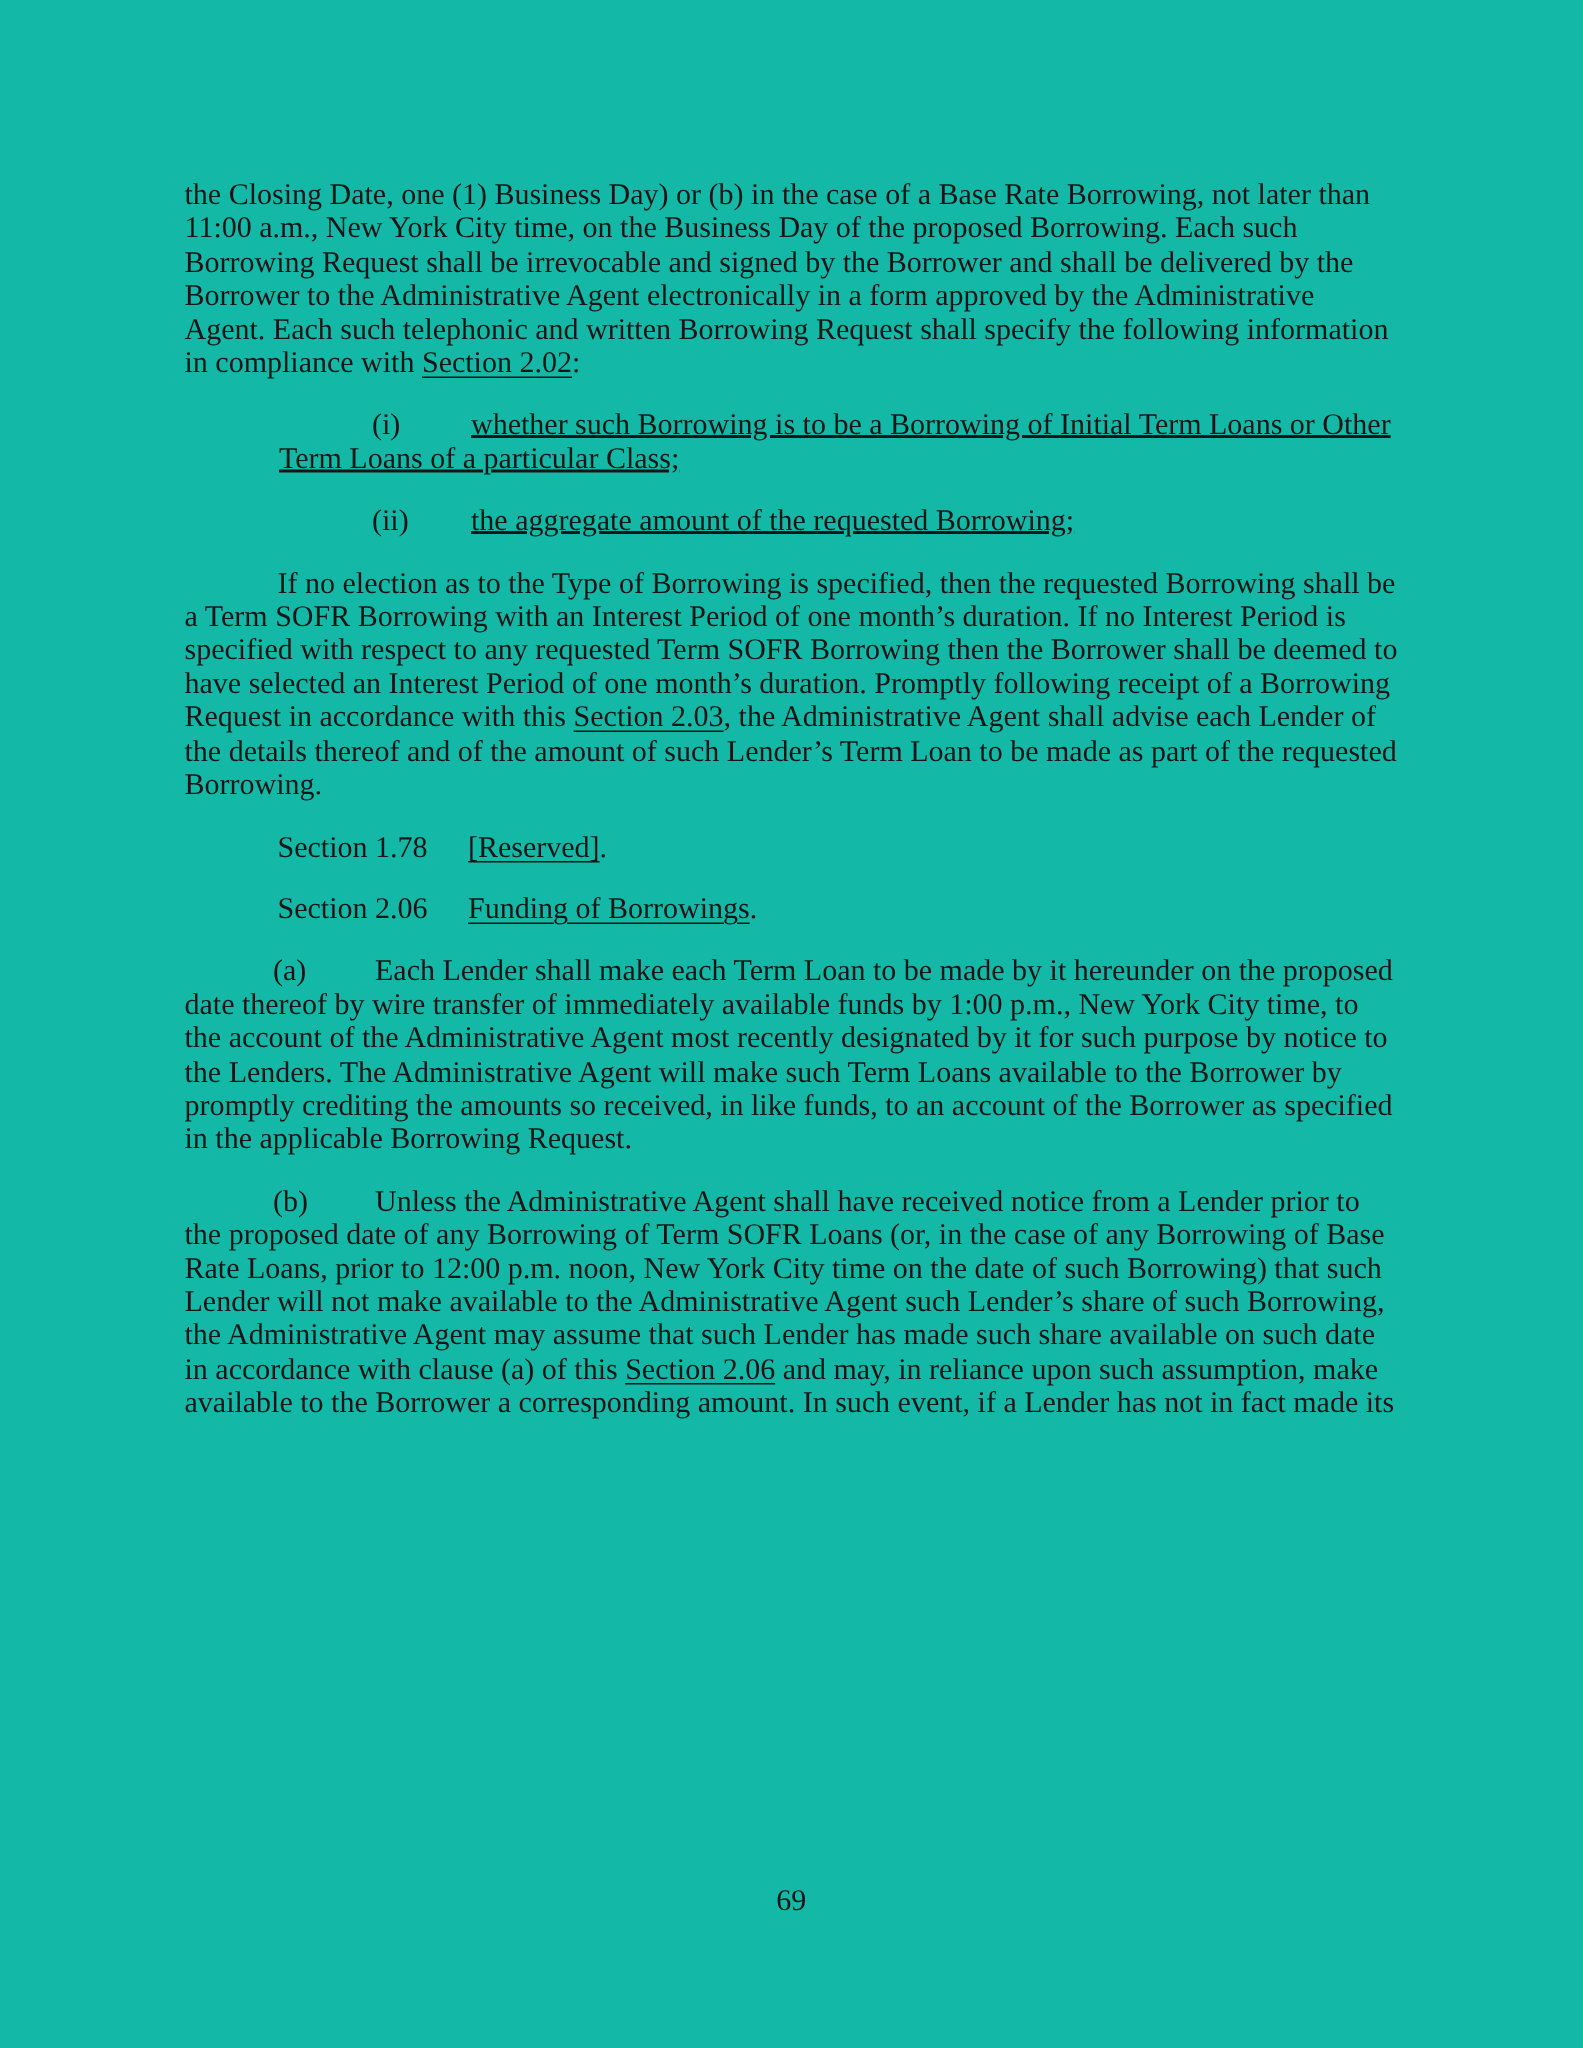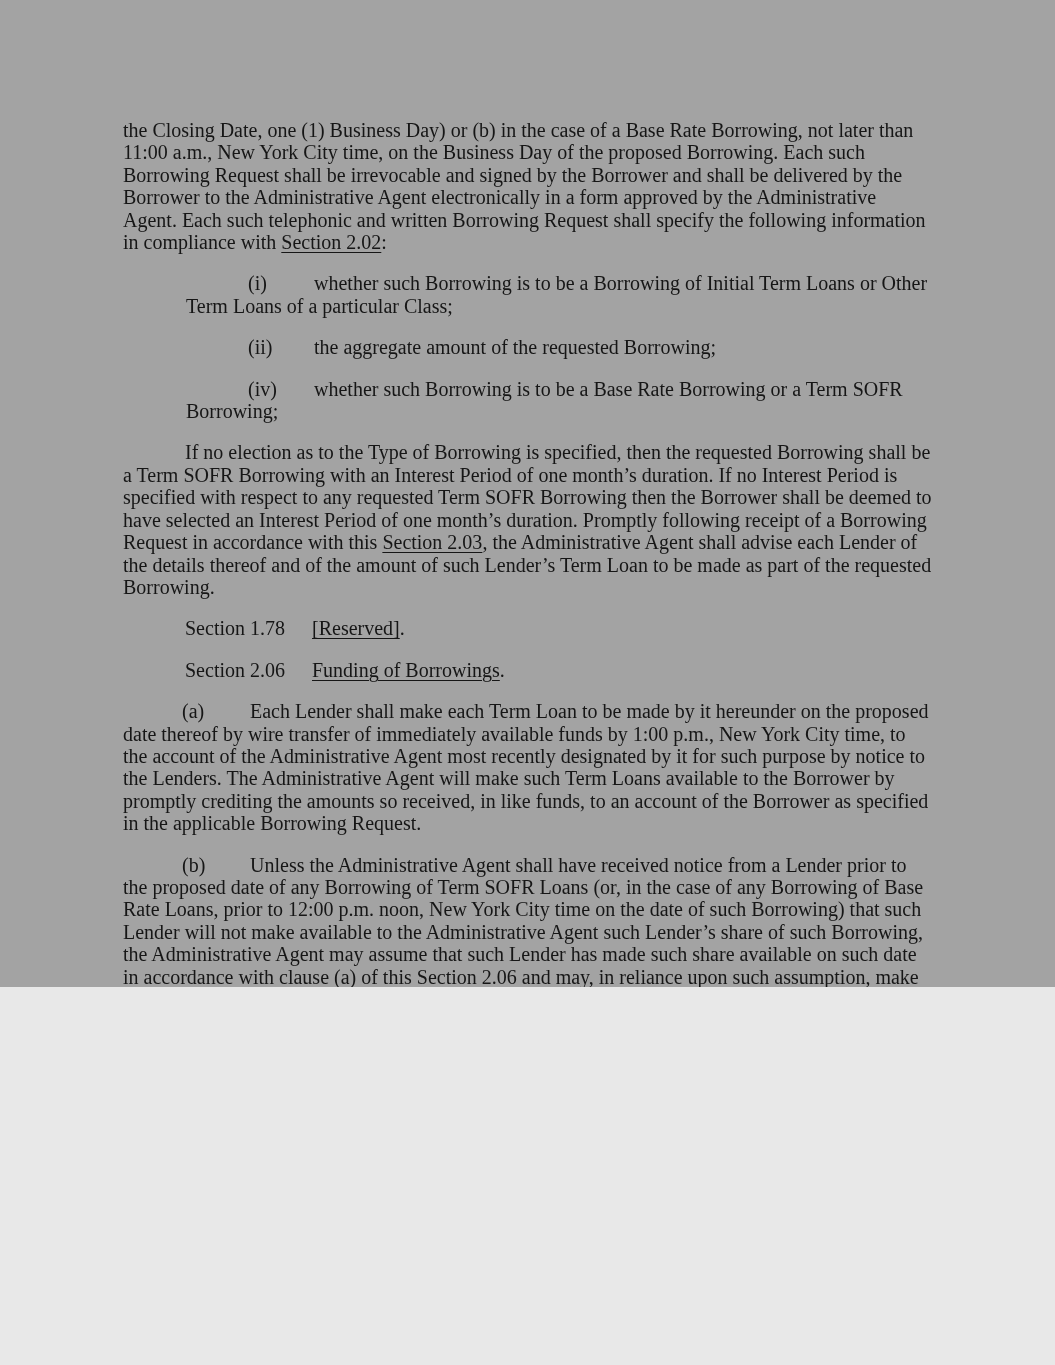--- a/index.html
+++ b/index.html
@@ -1,36 +1,36 @@
 <!DOCTYPE html>
 <html><head>
 <meta charset="utf-8">
 <style>
   html, body { margin: 0; padding: 0; background: #e8e8e8; }
   .page {
     position: relative;
     width: 1055px;
-    height: 987px;
-    background: #a3a3a3;
+    height: 1365px;
+    background: #14b8a6;
     overflow: hidden;
     font-family: "Liberation Serif", "DejaVu Serif", serif;
     color: #161616;
   }
   .content {
     position: absolute;
     left: 123px;
     top: 119px;
     width: 810px;
     font-size: 20px;
     line-height: 22.4px;
     text-align: left;
   }
   .content p { margin: 0 0 19px 0; }
   .p-cont { text-indent: 0; }
-  .list-item { padding-left: 63px; text-indent: 62px; }
+  .list-item { padding-left: 63px; text-indent: 62px; text-decoration: underline; }
   .list-item .marker { display: inline-block; width: 66px; text-indent: 0; }
   .section-row { padding-left: 62px; text-indent: 0; }
   .section-row .marker { display: inline-block; width: 127px; text-indent: 0; }
   .p-indent { text-indent: 62px; }
   .p-hang { text-indent: 59px; }
   .p-hang .marker { display: inline-block; width: 68px; text-indent: 0; }
   .u {
     text-decoration: underline;
     text-decoration-thickness: 1px;
     text-underline-offset: 3px;
@@ -51,21 +51,20 @@
 <div class="page">
   <div class="content">
 
     <p class="p-cont"><span>the Closing Date, one (1) Business Day) or (b) in the case of a Base Rate Borrowing, not later than 11:00 a.m., New York City time, on the Business Day of the proposed Borrowing.  Each such Borrowing Request shall be irrevocable and signed by the Borrower and shall be delivered by the Borrower to the Administrative Agent electronically in a form approved by the Administrative Agent.  Each such telephonic and written Borrowing Request shall specify the following information in compliance with </span><span class="u">Section 2.02</span><span>:</span></p>
 
     <p class="list-item"><span class="marker">(i)</span><span>whether such Borrowing is to be a Borrowing of Initial Term Loans or Other Term Loans of a particular Class;</span></p>
 
     <p class="list-item"><span class="marker">(ii)</span><span>the aggregate amount of the requested Borrowing;</span></p>
 
 
-    <p class="list-item"><span class="marker">(iv)</span><span>whether such Borrowing is to be a Base Rate Borrowing or a Term SOFR Borrowing;</span></p>
 
 
 
     <p class="p-indent"><span>If no election as to the Type of Borrowing is specified, then the requested Borrowing shall be a Term SOFR Borrowing with an Interest Period of one month’s duration.  If no Interest Period is specified with respect to any requested Term SOFR Borrowing then the Borrower shall be deemed to have selected an Interest Period of one month’s duration.  Promptly following receipt of a Borrowing Request in accordance with this </span><span class="u">Section 2.03</span><span>, the Administrative Agent shall advise each Lender of the details thereof and of the amount of such Lender’s Term Loan to be made as part of the requested Borrowing.</span></p>
 
 
     <p class="section-row"><span class="marker">Section 1.78</span><span class="u">[Reserved]</span><span>.</span></p>
 
     <p class="section-row"><span class="marker">Section 2.06</span><span class="u">Funding of Borrowings</span><span>.</span></p>
 

